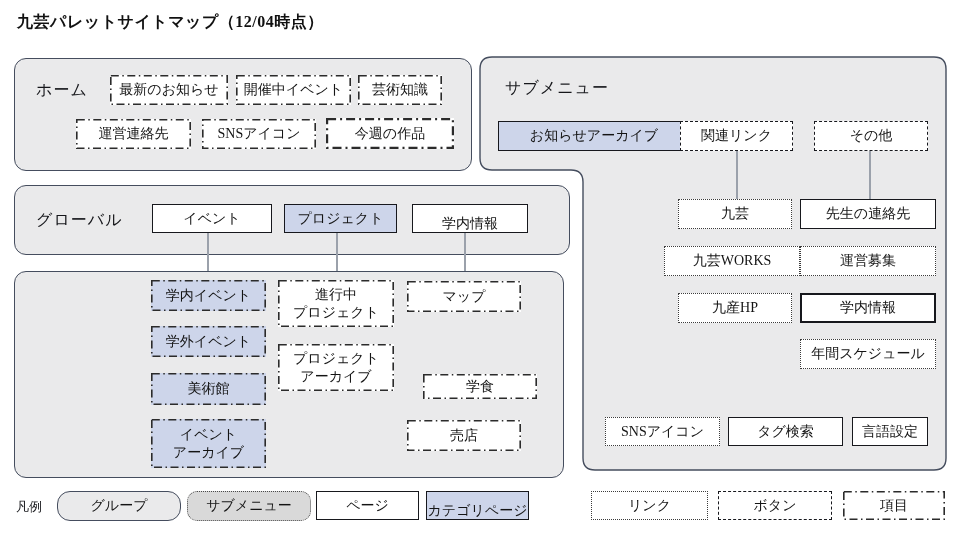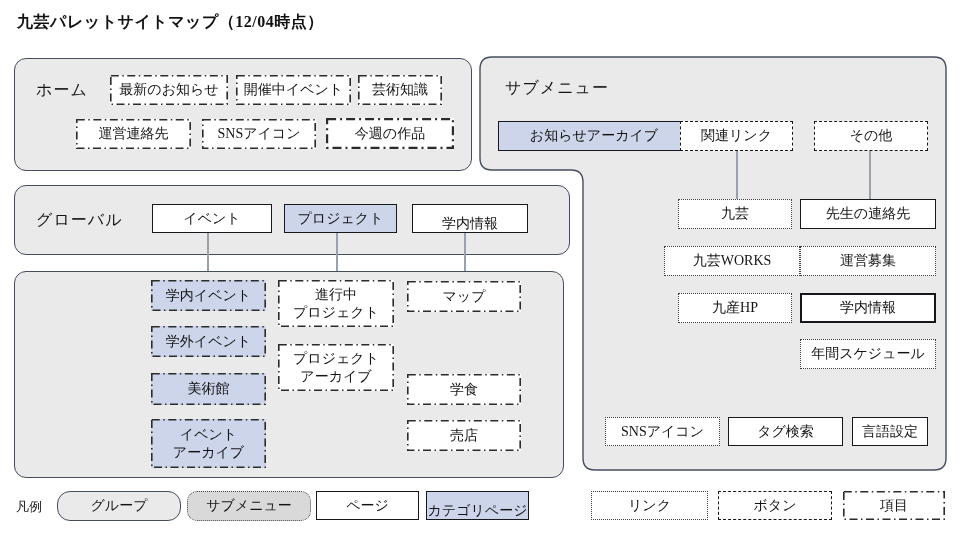--- a/index.html
+++ b/index.html
@@ -99,21 +99,21 @@
 プロジェクト</span><svg>
         <rect class="ddr"></rect>
       </svg></div>
   <div class="box dashdot" style="left:278px;top:344px;width:116px;height:47px;"><span>プロジェクト
 アーカイブ</span><svg>
         <rect class="ddr"></rect>
       </svg></div>
   <div class="box dashdot" style="left:407px;top:281px;width:114px;height:31px;"><span>マップ</span><svg>
         <rect class="ddr"></rect>
       </svg></div>
-  <div class="box dashdot" style="left:407px;top:374px;width:114px;height:31px;"><span>学食</span><svg>
+  <div class="box dashdot" style="left:423px;top:374px;width:114px;height:25px;"><span>学食</span><svg>
         <rect class="ddr"></rect>
       </svg></div>
   <div class="box dashdot" style="left:407px;top:420px;width:114px;height:31px;"><span>売店</span><svg>
         <rect class="ddr"></rect>
       </svg></div>
 
   <svg class="submenu-shape" width="960" height="540" viewBox="0 0 960 540">
     <path d="M 492 57 H 934 Q 946 57 946 69 V 458 Q 946 470 934 470 H 595 Q 583 470 583 458 V 182 Q 583 170 571 170 H 492 Q 480 170 480 158 V 69 Q 480 57 492 57 Z" fill="var(--group-fill)" stroke="var(--group-border)" stroke-width="1.4"></path>
   </svg>
   <div class="group-label" style="left:505px;top:78px;">サブメニュー</div>

